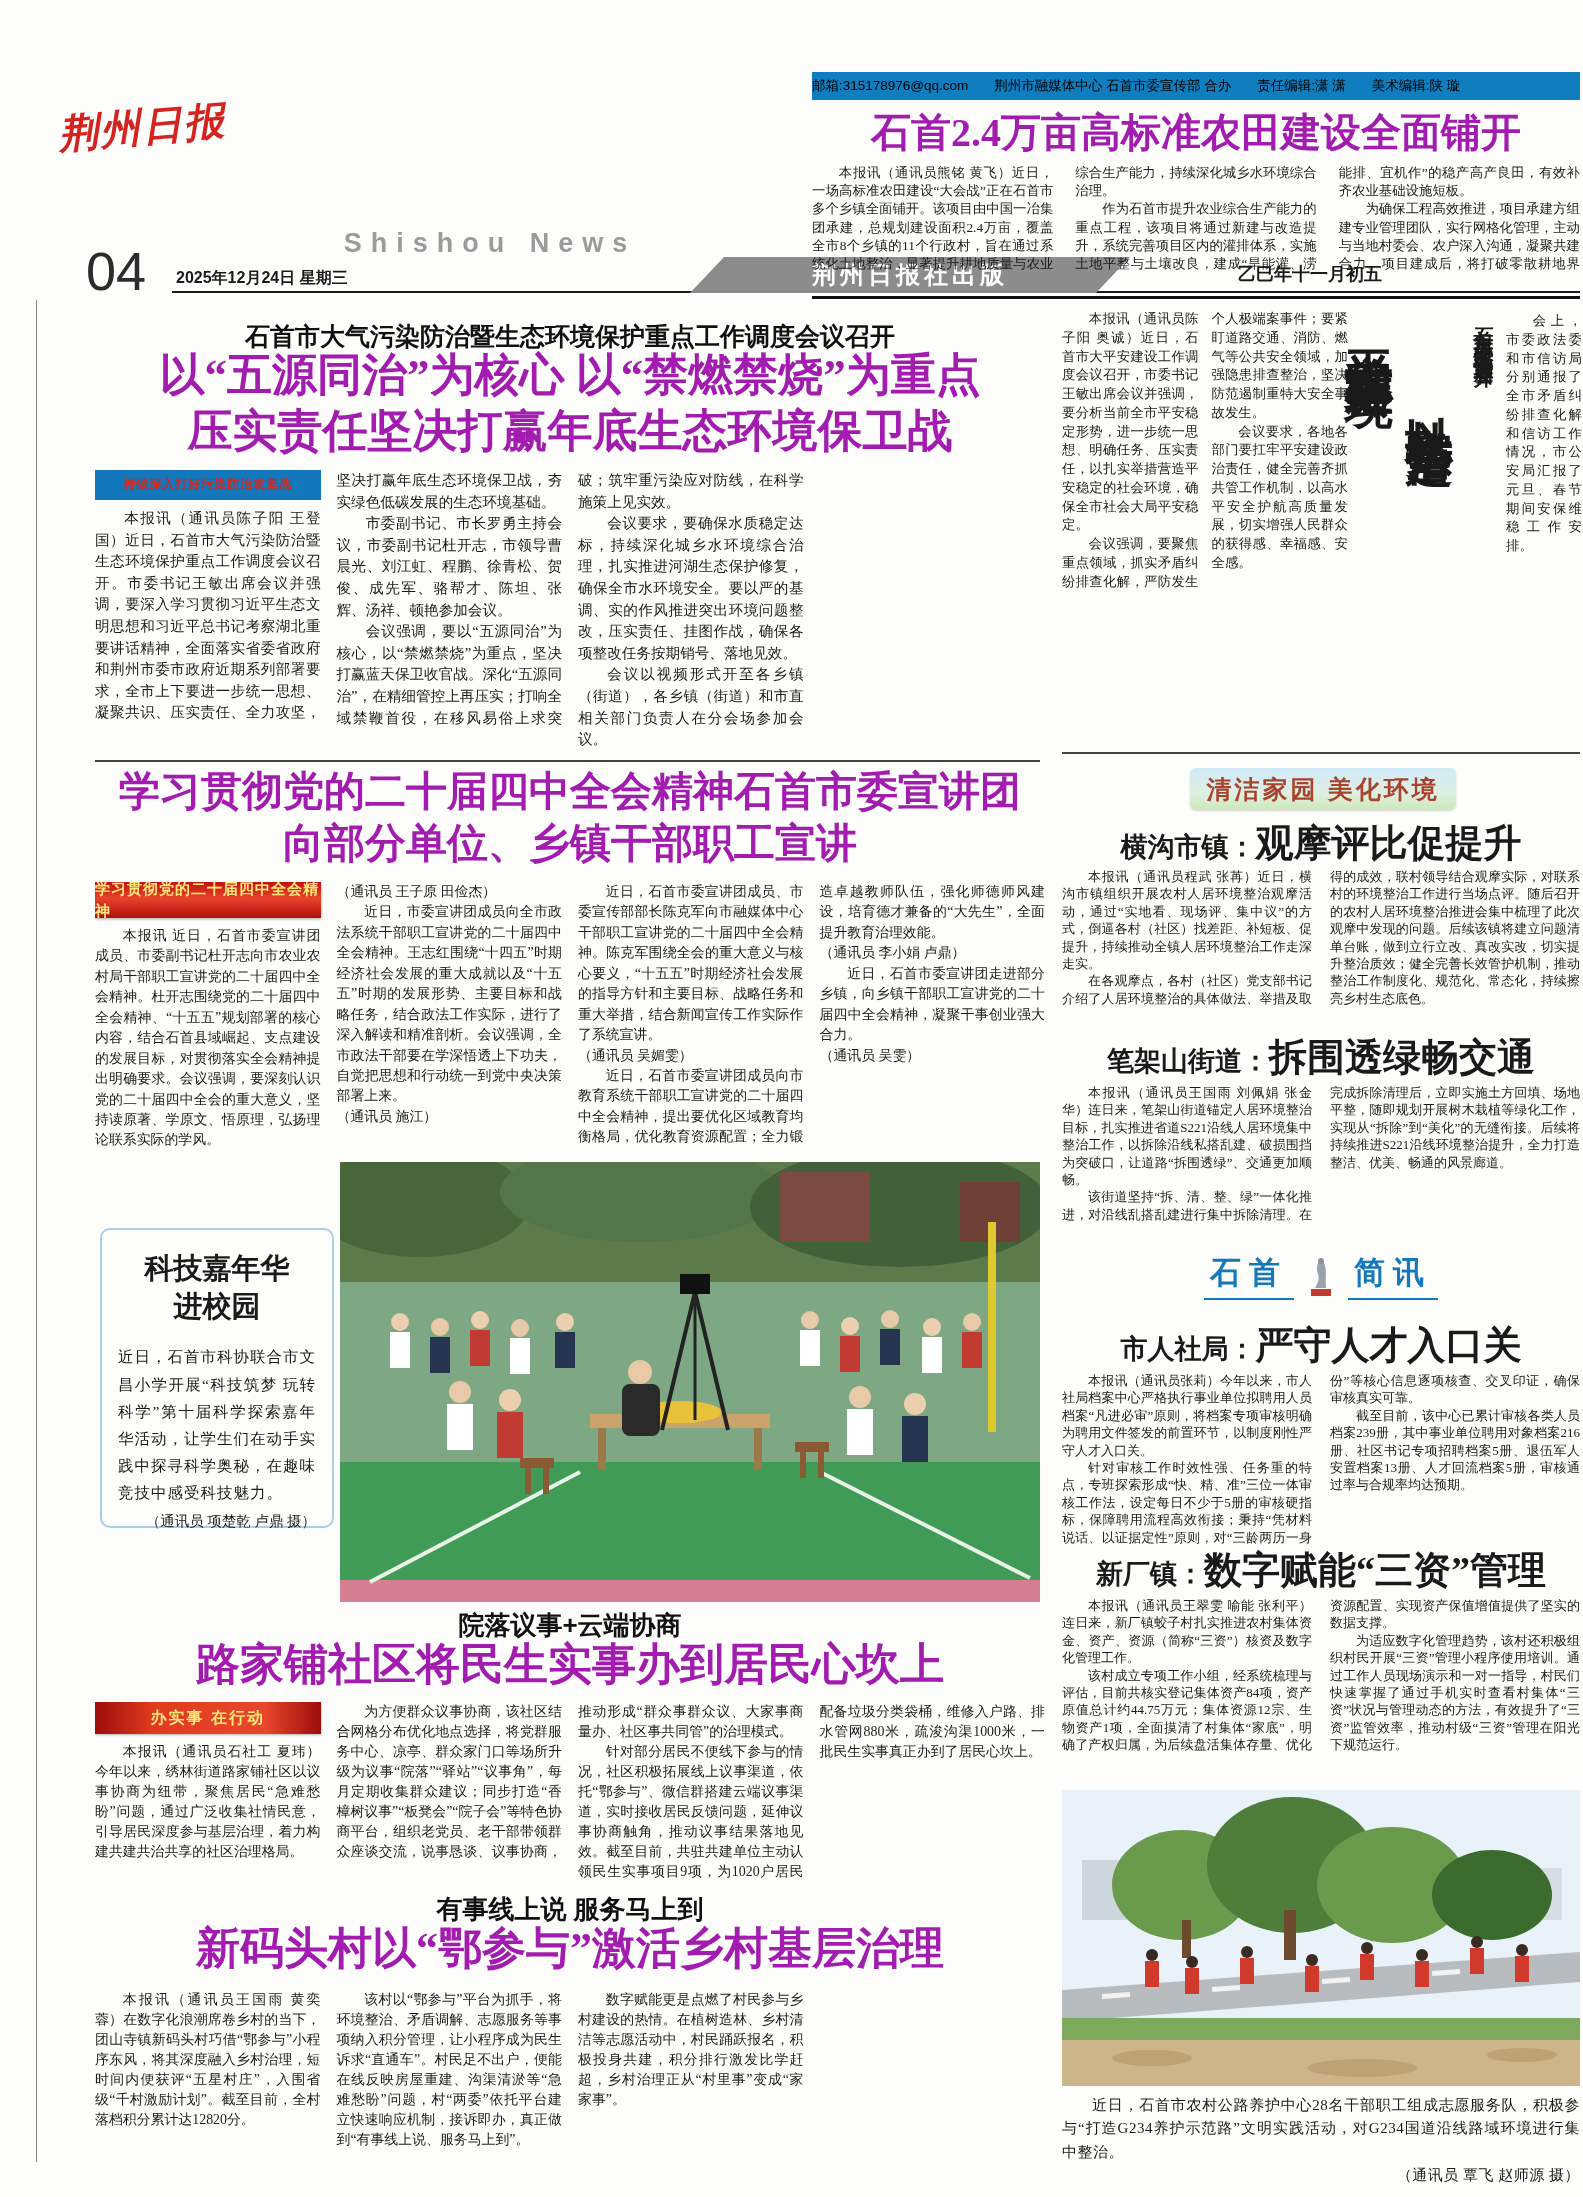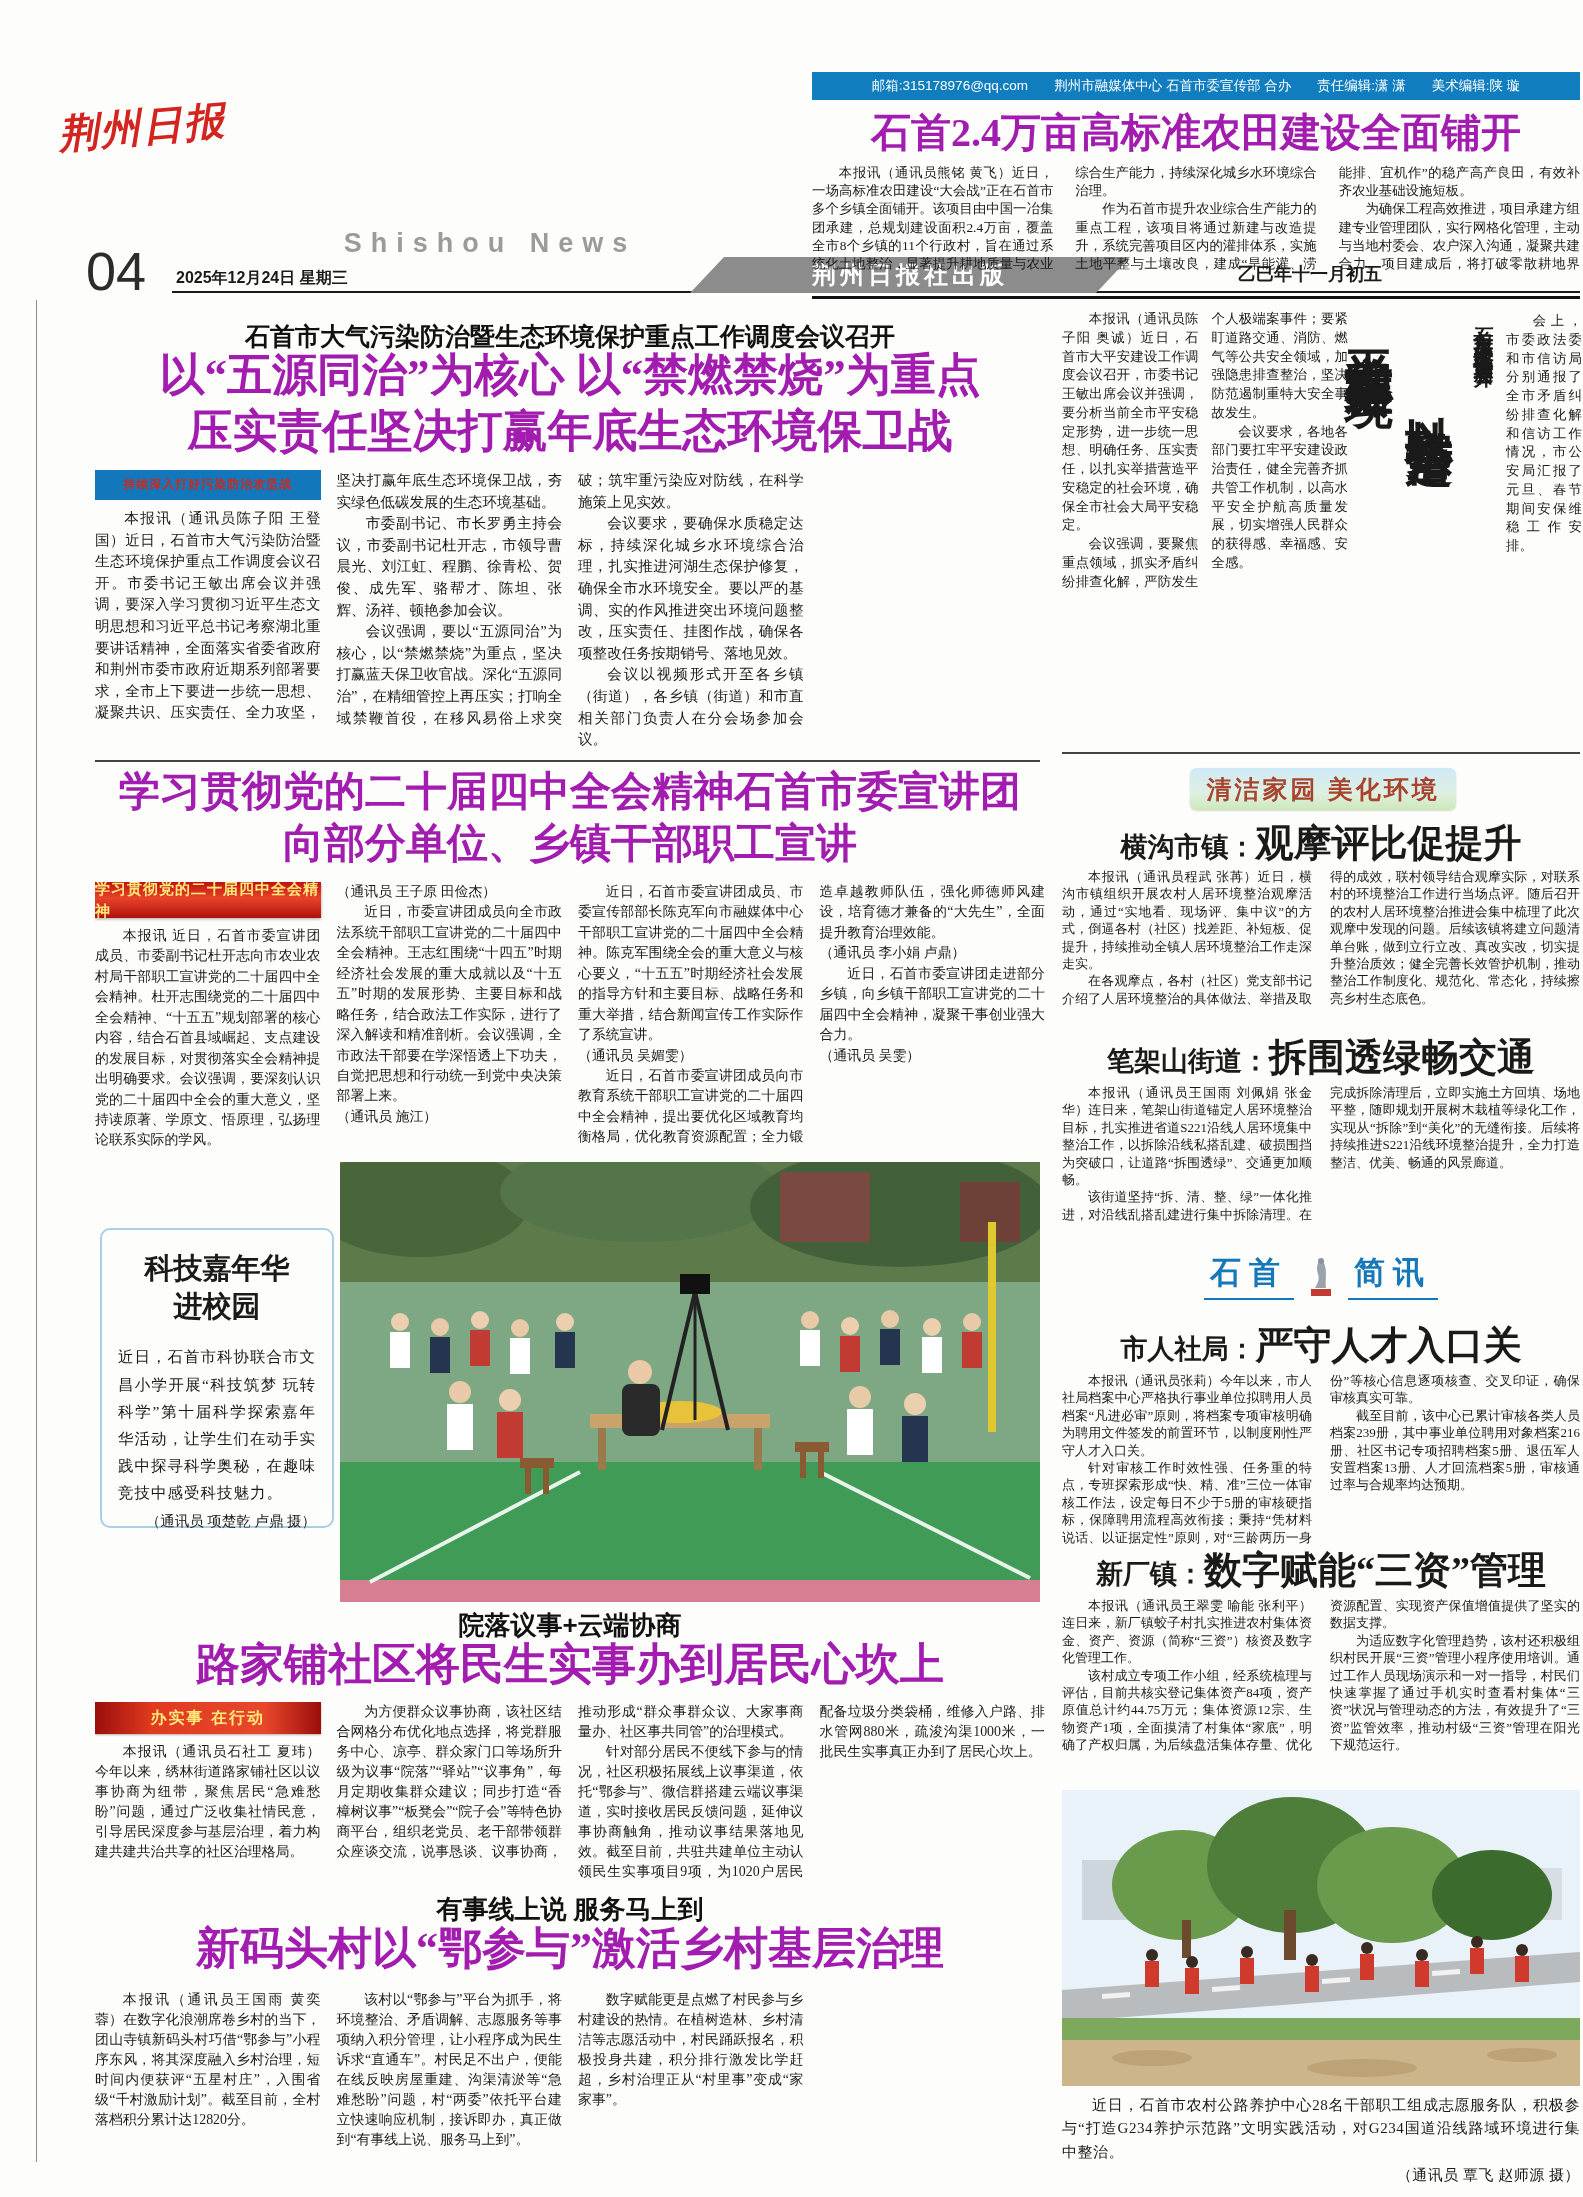--- a/index.html
+++ b/index.html
@@ -5,23 +5,23 @@
   html,body{margin:0;padding:0;}
   body{background:#e9e9e9;}
   .page{position:relative;width:1583px;height:2197px;background:#fdfdfb;margin:0 auto;
         font-family:"Liberation Serif","DejaVu Serif",serif;color:#1a1a1a;overflow:hidden;}
   .abs{position:absolute;}
   .ctr{text-align:center;}
   p{margin:0;text-indent:2em;text-align:justify;}
   p.byline{text-align:left;text-indent:0;padding-right:4px;}
 
   
-  .topbar{left:812px;top:72px;width:768px;height:28px;background:#0f7dbe;color:#ffffff;
+  .topbar{left:812px;top:72px;width:768px;height:28px;background:#0f7dbe;color:#000000;
           font-family:"Liberation Sans",sans-serif;font-size:13.5px;display:flex;align-items:center;
-          justify-content:center;gap:26px;white-space:nowrap;}
+          gap:26px;white-space:nowrap;}
 
   
   .paper-logo{left:58px;top:100px;color:#d42420;font-size:40px;font-weight:bold;font-style:italic;
               transform:rotate(-5deg);font-family:"Liberation Serif",serif;letter-spacing:2px;}
   .mast-title{left:170px;top:88px;width:640px;text-align:center;color:#1e6090;font-size:132px;
               font-weight:900;line-height:1.0;letter-spacing:6px;font-family:"Liberation Serif",serif;}
   .mast-sub{left:170px;top:228px;width:640px;text-align:center;color:#9b9b9b;font-size:27px;
             font-weight:bold;font-family:"Liberation Sans",sans-serif;letter-spacing:9px;}
   .page-no{left:86px;top:240px;font-size:54px;font-weight:300;color:#2c2c2c;
            font-family:"Liberation Sans",sans-serif;}

